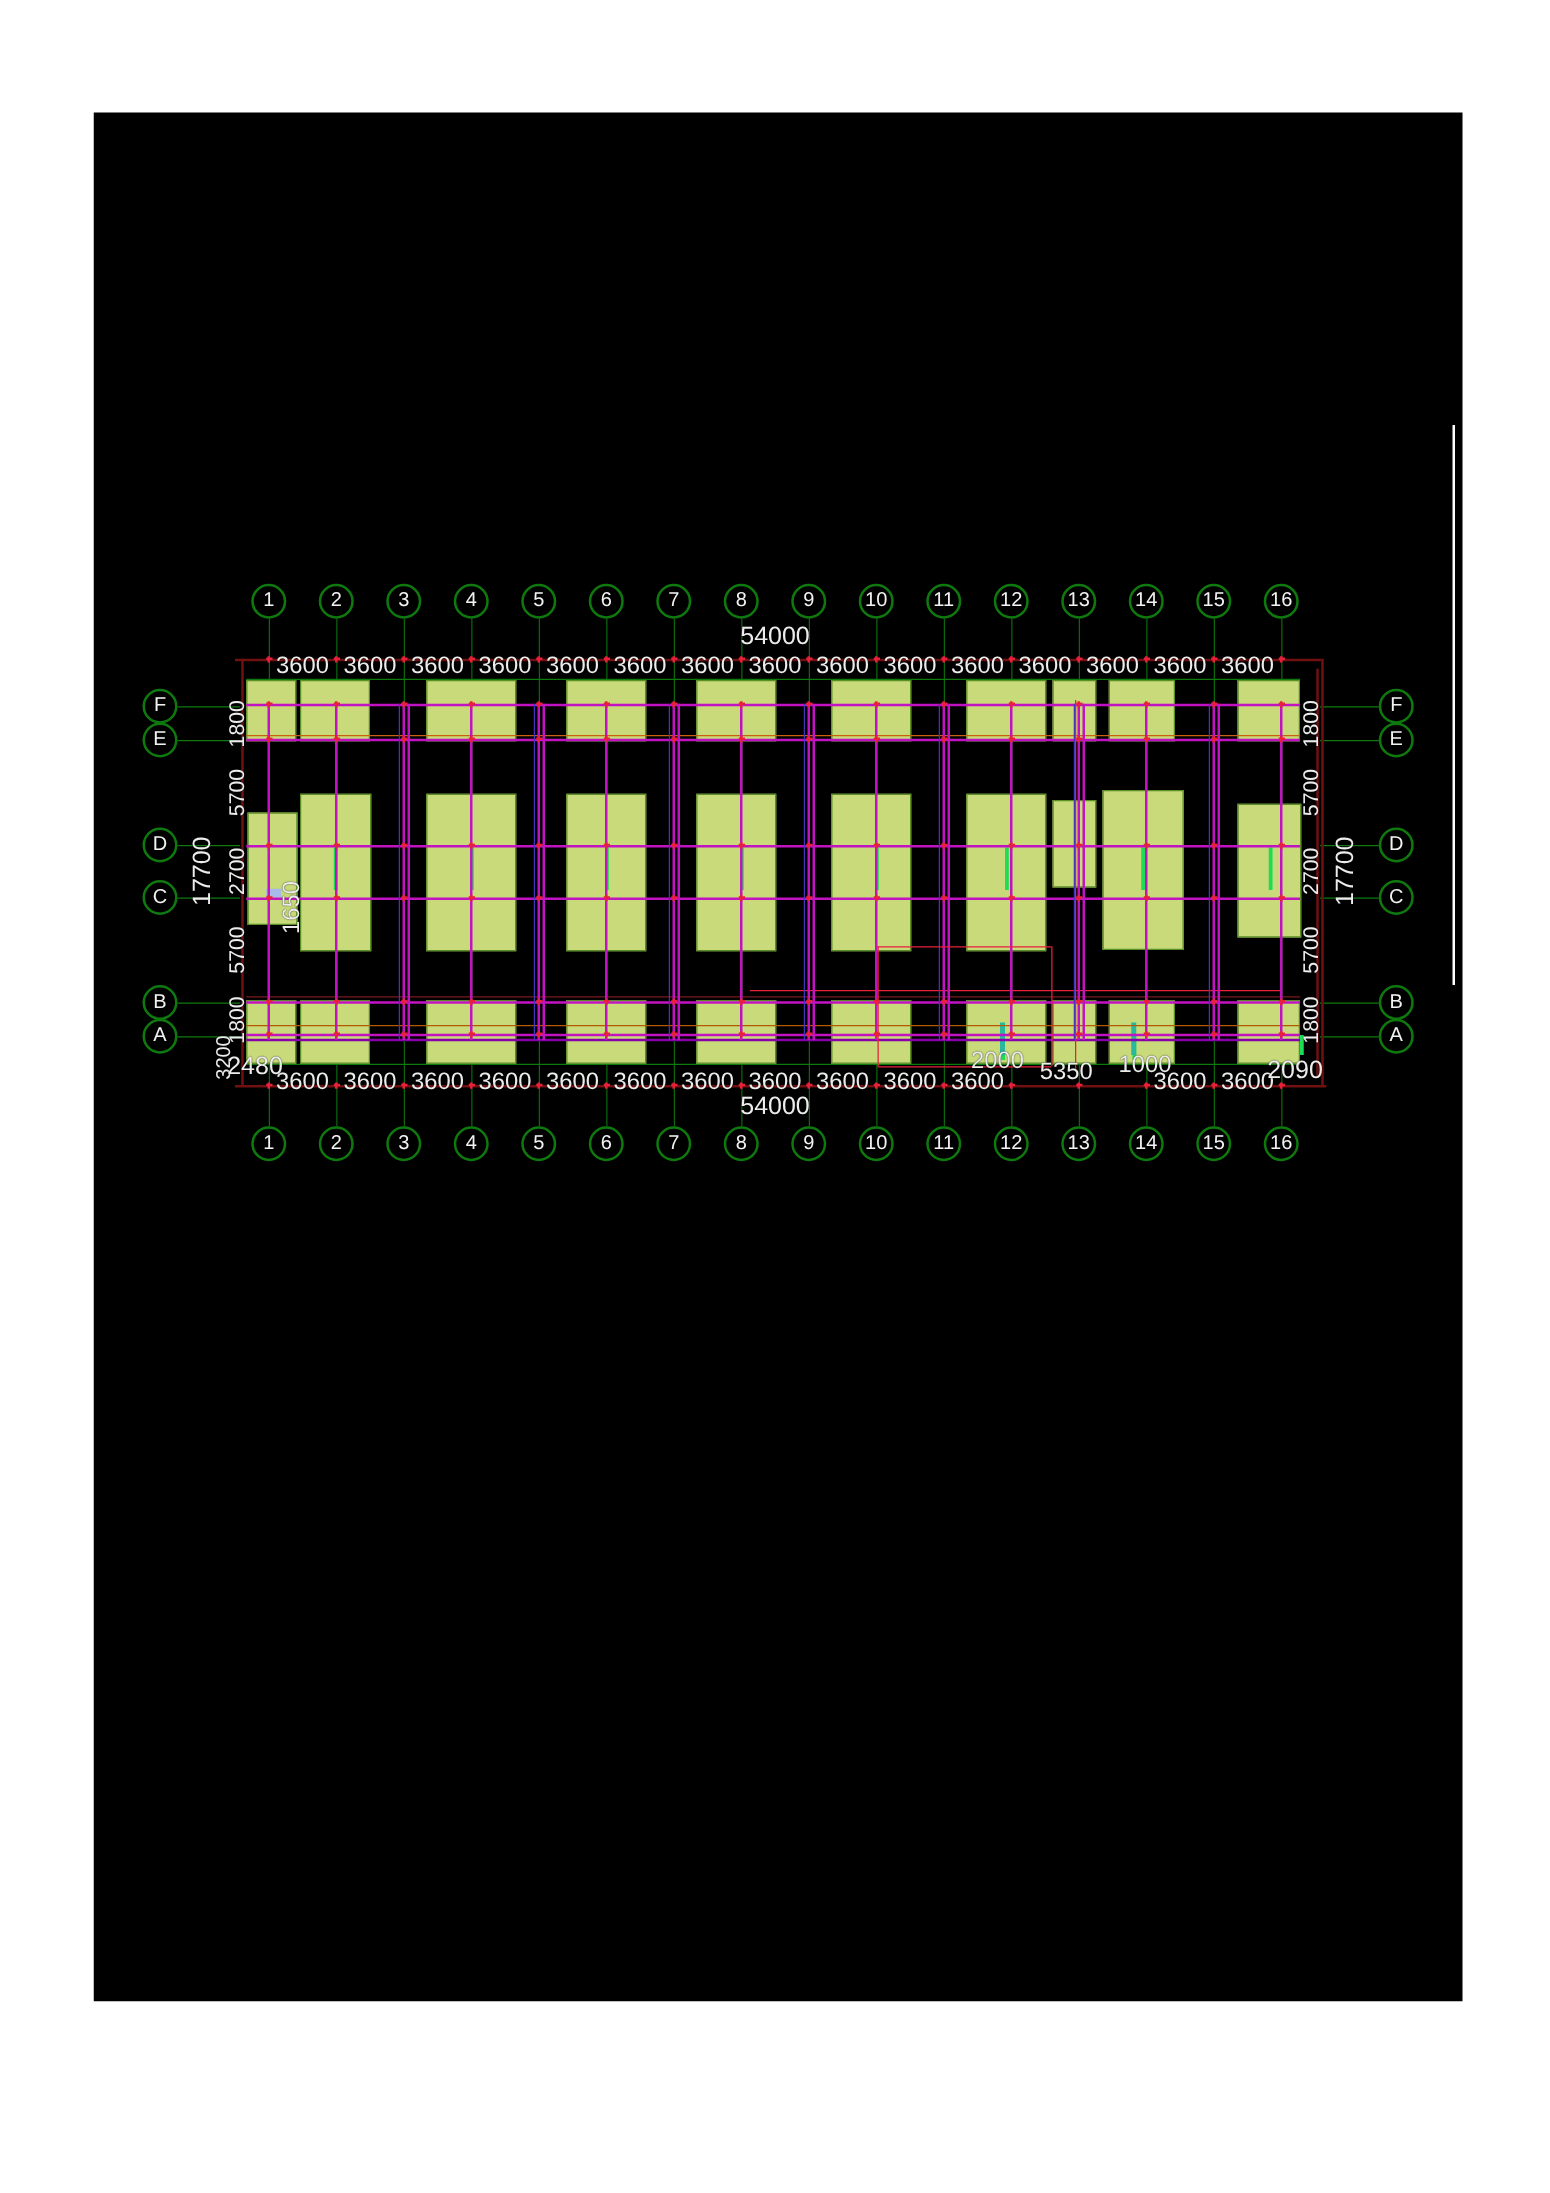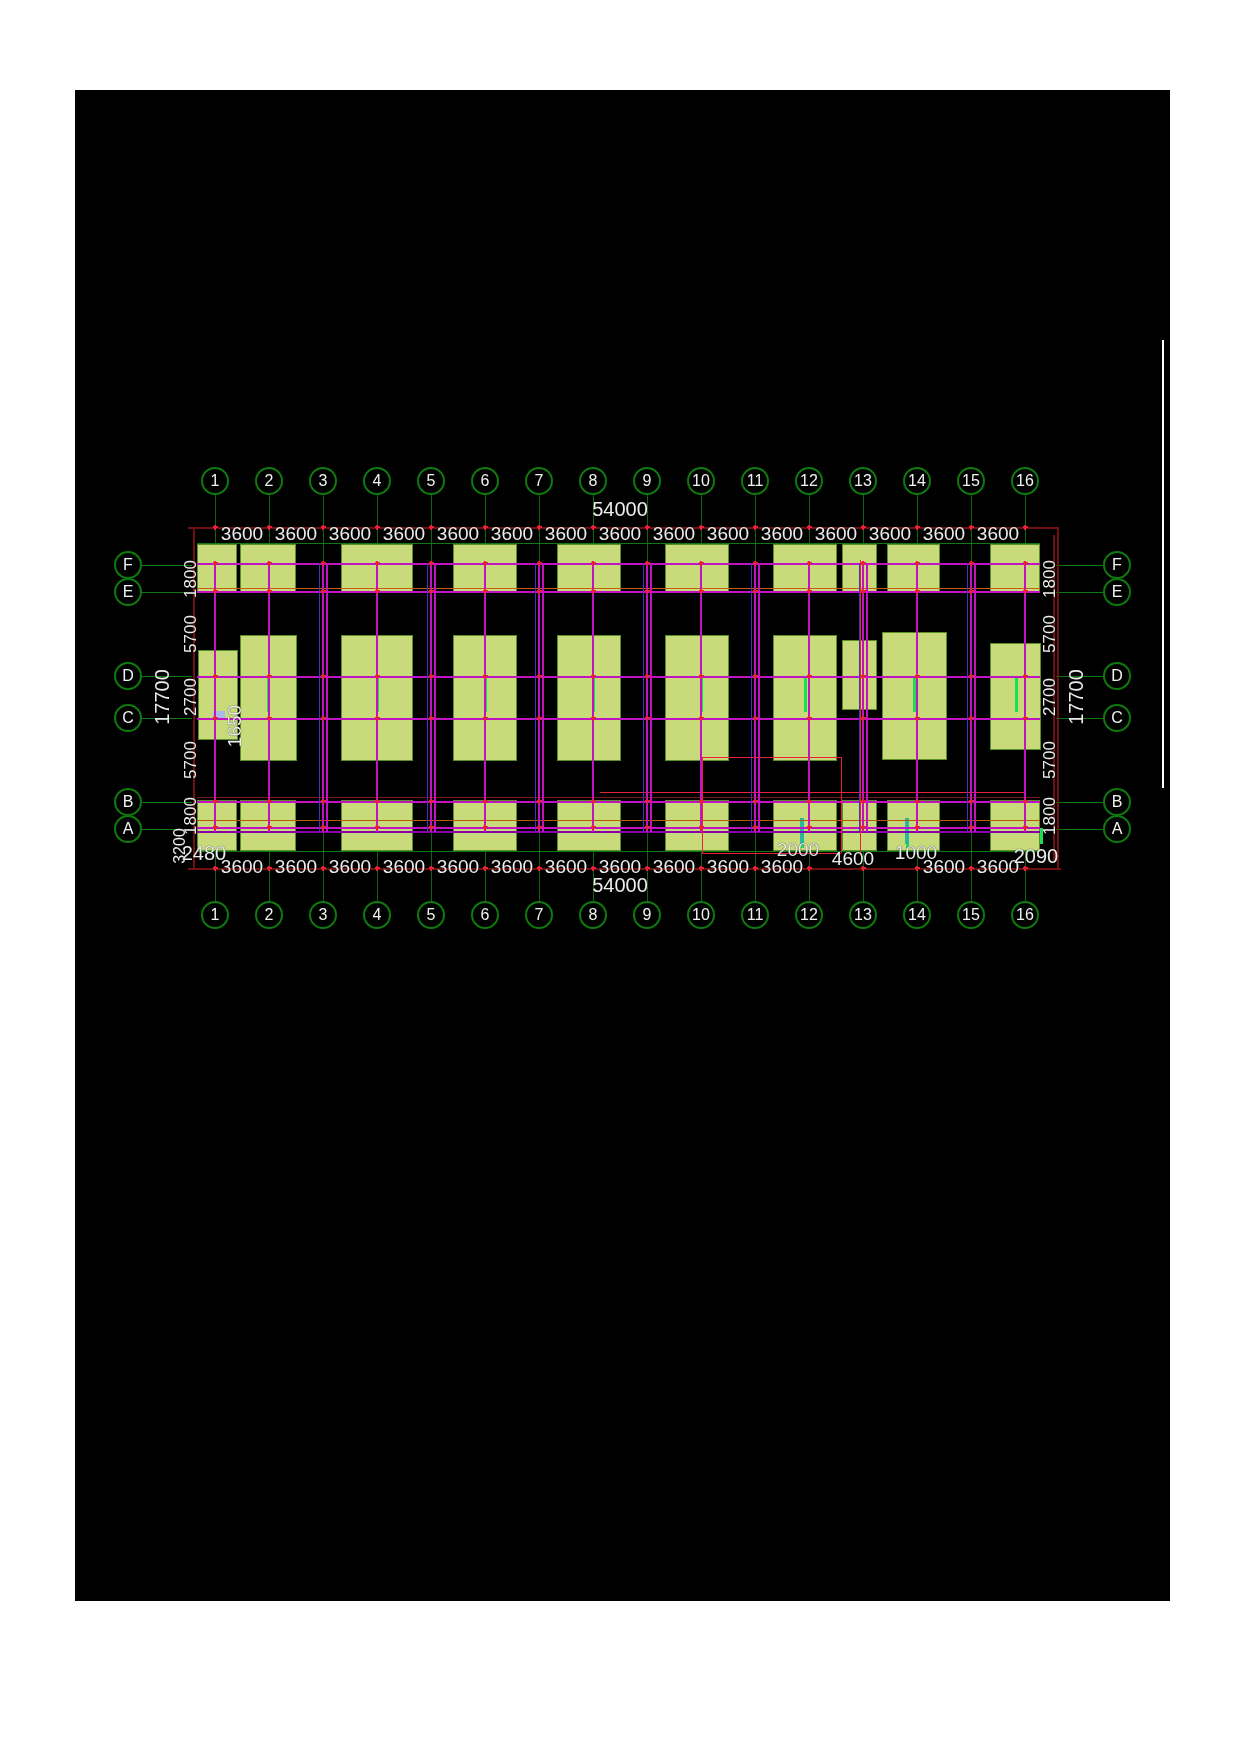--- a/index.html
+++ b/index.html
@@ -482,21 +482,21 @@
       <div class="dimtxt" style="left: 383px; top: 776px; font-size: 19px;">3600</div>
       <div class="dimtxt" style="left: 437px; top: 776px; font-size: 19px;">3600</div>
       <div class="dimtxt" style="left: 491px; top: 776px; font-size: 19px;">3600</div>
       <div class="dimtxt" style="left: 545px; top: 776px; font-size: 19px;">3600</div>
       <div class="dimtxt" style="left: 599px; top: 776px; font-size: 19px;">3600</div>
       <div class="dimtxt" style="left: 653px; top: 776px; font-size: 19px;">3600</div>
       <div class="dimtxt" style="left: 707px; top: 776px; font-size: 19px;">3600</div>
       <div class="dimtxt" style="left: 869px; top: 776px; font-size: 19px;">3600</div>
       <div class="dimtxt" style="left: 923px; top: 776px; font-size: 19px;">3600</div>
       <div class="dimtxt" style="left: 723px; top: 759px; font-size: 19px;">2000</div>
-      <div class="dimtxt" style="left: 778px; top: 768px; font-size: 19px;">4600</div>
+      <div class="dimtxt" style="left: 778px; top: 768px; font-size: 19px;">5350</div>
       <div class="dimtxt" style="left: 841px; top: 762px; font-size: 19px;">1000</div>
       <div class="dimtxt" style="left: 961px; top: 766px; font-size: 20px;">2090</div>
       <div class="dimtxt rot" style="left: 115px; top: 488.5px; font-size: 17px;">1800</div>
       <div class="dimtxt rot" style="left: 974px; top: 488.5px; font-size: 17px;">1800</div>
       <div class="dimtxt rot" style="left: 115px; top: 544px; font-size: 17px;">5700</div>
       <div class="dimtxt rot" style="left: 974px; top: 544px; font-size: 17px;">5700</div>
       <div class="dimtxt rot" style="left: 115px; top: 607px; font-size: 17px;">2700</div>
       <div class="dimtxt rot" style="left: 974px; top: 607px; font-size: 17px;">2700</div>
       <div class="dimtxt rot" style="left: 115px; top: 670px; font-size: 17px;">5700</div>
       <div class="dimtxt rot" style="left: 974px; top: 670px; font-size: 17px;">5700</div>

